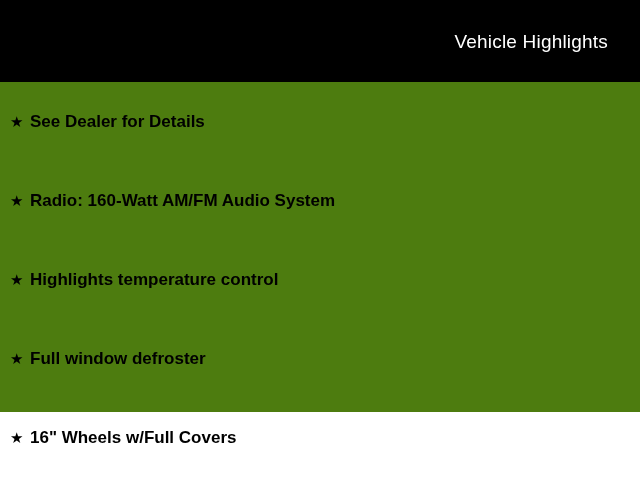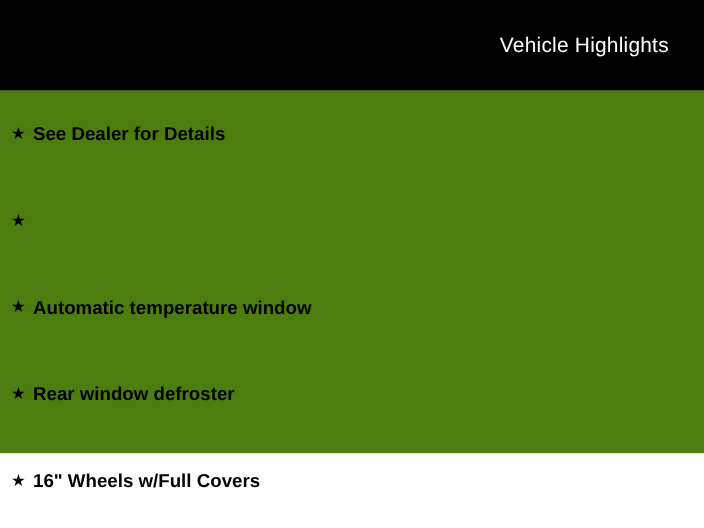--- a/index.html
+++ b/index.html
@@ -86,30 +86,31 @@
 
   <ul class="highlights-list">
 
     <li class="highlight-item">
       <span class="star-icon">★</span>
       <span class="highlight-text">See Dealer for Details</span>
     </li>
 
     <li class="highlight-item">
       <span class="star-icon">★</span>
+      <span class="highlight-text">Radio: 160-Watt AM/FM Audio System</span>
     </li>
 
     <li class="highlight-item">
       <span class="star-icon">★</span>
-      <span class="highlight-text">Automatic temperature window</span>
+      <span class="highlight-text">Highlights temperature control</span>
     </li>
 
     <li class="highlight-item">
       <span class="star-icon">★</span>
-      <span class="highlight-text">Rear window defroster</span>
+      <span class="highlight-text">Full window defroster</span>
     </li>
 
     <li class="highlight-item">
       <span class="star-icon">★</span>
       <span class="highlight-text">16" Wheels w/Full Covers</span>
     </li>
 
   </ul>
 
 </div>

